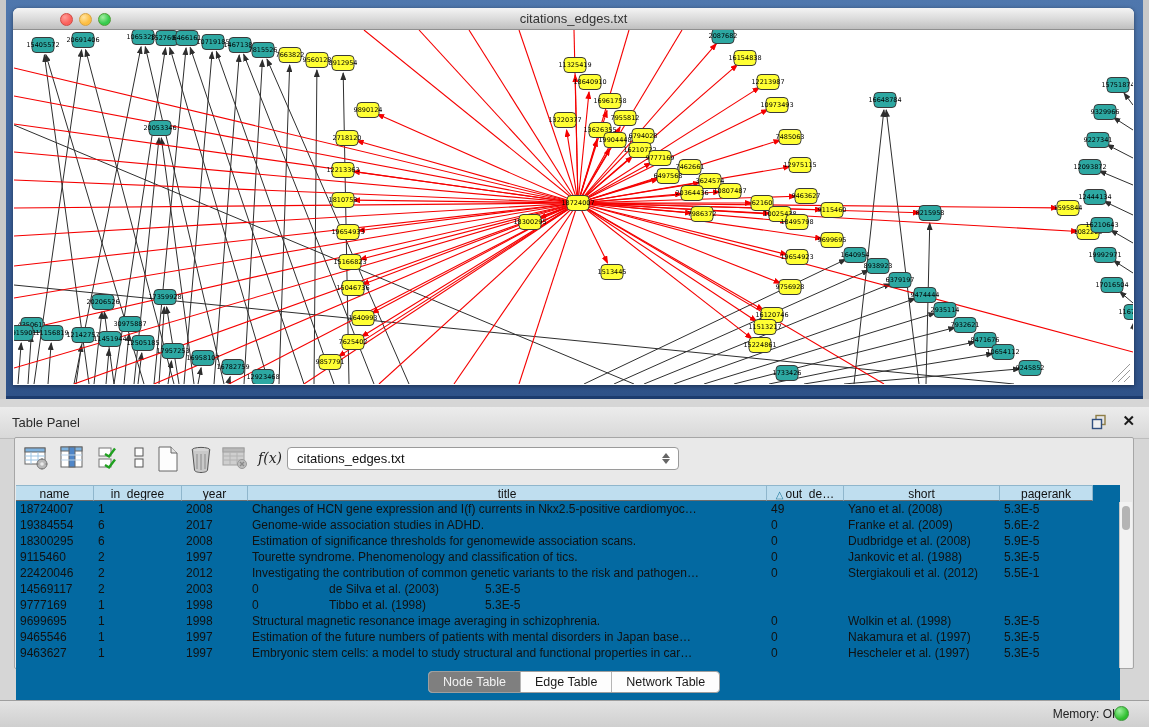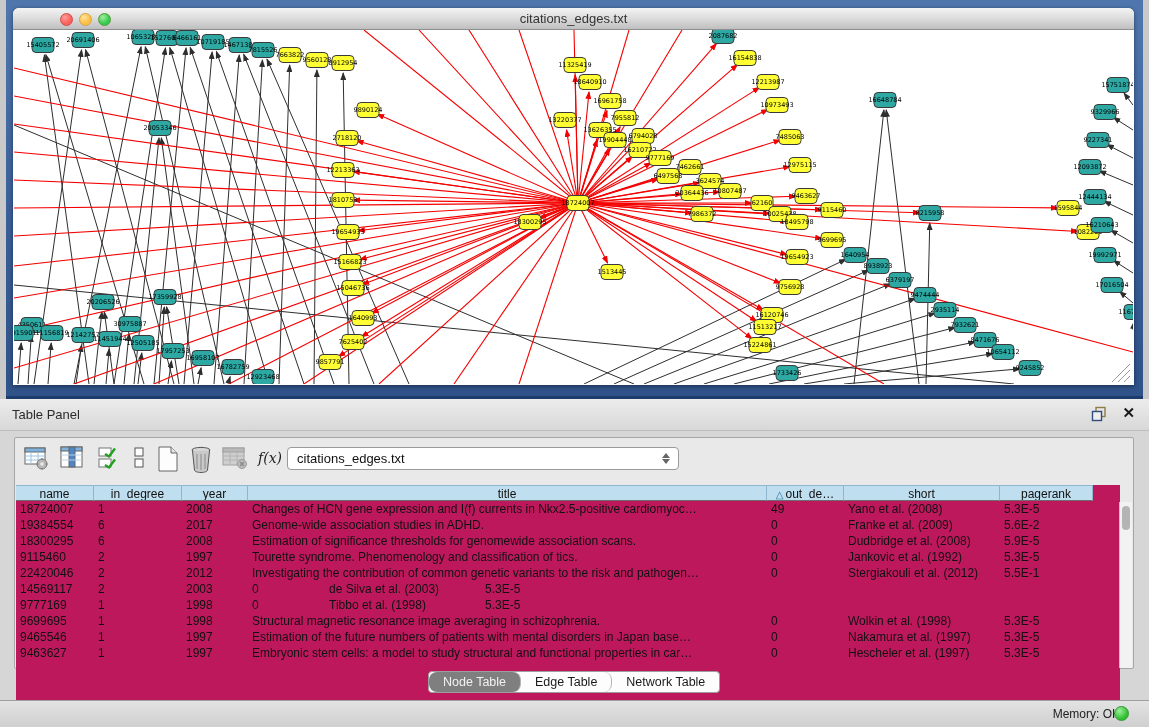--- a/index.html
+++ b/index.html
@@ -15,50 +15,50 @@
     border-bottom:1px solid #8f8f8f;box-sizing:border-box;}
   .tl{position:absolute;top:4.5px;width:13px;height:13px;border-radius:50%;box-sizing:border-box;}
   #tl-close{left:47px;background:radial-gradient(circle at 35% 30%,#ff9d97,#fc615c 60%);border:1px solid #cf4a44;}
   #tl-min{left:66px;background:radial-gradient(circle at 35% 30%,#ffe3a0,#fdbe41 60%);border:1px solid #d6a243;}
   #tl-zoom{left:85px;background:radial-gradient(circle at 35% 30%,#a4eda0,#35cb4d 60%);border:1px solid #4e9d38;}
   #win-title{position:absolute;left:0;right:0;top:0;height:22px;line-height:22px;text-align:center;
     font-size:13px;color:#333;}
   #canvas-wrap{position:absolute;left:1px;top:22px;width:1119px;height:354px;background:#ffffff;overflow:hidden;}
   
   #table-panel{position:absolute;left:0;top:399px;width:1149px;height:328px;background:#d6d6d6;}
-  #tp-header{position:absolute;left:0;top:0;width:100%;height:32px;
+  #tp-header{position:absolute;left:0;top:8px;width:100%;height:32px;
     background:linear-gradient(180deg,#ececec,#d8d8d8);border-bottom:1px solid #bdbdbd;box-sizing:border-box;}
   #tp-title{position:absolute;left:12px;top:8px;font-size:13px;color:#2b2b2b;}
   #tp-float{position:absolute;right:42px;top:7px;width:16px;height:16px;}
   #tp-close{position:absolute;right:14px;top:5px;font-size:15px;font-weight:bold;color:#1a1a1a;cursor:default;}
   #tp-content{position:absolute;left:14px;top:38px;width:1120px;height:232px;background:#e9e9e9;
     border:1px solid #a6a6a6;border-radius:2px;box-sizing:border-box;}
   #tp-toolbar{position:absolute;left:0;top:0;width:100%;height:46px;}
   .tool{position:absolute;top:7px;}
   #fx-label{font-family:"DejaVu Serif",serif;font-style:italic;font-size:14px;color:#222;top:12px;}
   #combo{position:absolute;left:272px;top:9px;width:392px;height:23px;background:#fff;
     border:1px solid #9a9a9a;border-radius:4px;box-sizing:border-box;}
   #combo-text{position:absolute;left:9px;top:3px;font-size:13px;color:#111;}
   .step{position:absolute;right:8px;width:0;height:0;border-left:4px solid transparent;border-right:4px solid transparent;}
   .step.up{top:5px;border-bottom:5px solid #666;}
   .step.dn{bottom:5px;border-top:5px solid #666;}
   
-  #grid{position:absolute;left:1px;top:47px;width:1104px;height:220px;background:#be185d;overflow:hidden;}
+  #grid{position:absolute;left:1px;top:47px;width:1104px;height:220px;background:#0369a1;overflow:hidden;}
   .trow{display:flex;height:16px;}
   #grid-head .tcell{background:#bfdeef;border-right:1px solid #8fb6cc;border-top:1px solid #8fb6cc;
     border-bottom:1px solid #6d6d6d;text-align:center;color:#111;}
   .tcell{box-sizing:border-box;font-size:12px;line-height:16px;white-space:nowrap;overflow:hidden;color:#111;}
   #grid-body .tcell{padding-left:4px;}
   .sort-tri{color:#1f7a9e;font-size:10px;margin-right:2px;}
   #vscroll{position:absolute;right:1px;top:64px;width:13px;height:166px;background:#f2f2f2;border-left:1px solid #c4c4c4;box-sizing:border-box;}
   #vthumb{position:absolute;left:2px;top:4px;width:8px;height:24px;border-radius:4px;background:#b4b4b4;}
   
   #tabs{position:absolute;left:428px;top:272px;height:20px;display:flex;border:1px solid #9e9e9e;
     border-radius:4px;overflow:hidden;background:#fdfdfd;}
-  .tab{font-size:12.5px;line-height:20px;padding:0 14px;color:#1a1a1a;border-right:1px solid #b5b5b5;border-radius:8px;}
+  .tab{font-size:12.5px;line-height:20px;padding:0 14px;color:#1a1a1a;border-right:1px solid #b5b5b5;}
   .tab:last-child{border-right:none;}
   .tab.active{background:#7f7f7f;color:#f2f2f2;}
   
   #statusbar{position:absolute;left:0;top:301px;width:1149px;height:27px;
     background:linear-gradient(180deg,#e3e3e3,#cfcfcf);border-top:1px solid #9f9f9f;box-sizing:border-box;}
   #mem-label{position:absolute;right:29px;top:6px;font-size:12px;color:#222;}
   #mem-dot{position:absolute;right:20px;top:5px;width:15px;height:15px;border-radius:50%;
     background:radial-gradient(circle at 35% 30%,#9cf09c,#2fbf2f 65%);border:1px solid #379537;box-sizing:border-box;}
   .gray-strip{position:absolute;top:0;width:6px;height:399px;background:#c9c9c9;}
 </style>
@@ -703,21 +703,21 @@
               <div class="tcell" style="flex: 0 0 77px;">0</div>
               <div class="tcell" style="flex: 0 0 156px;">Dudbridge et al. (2008)</div>
               <div class="tcell" style="flex: 0 0 93px;">5.9E-5</div>
             </div>
             <div class="trow">
               <div class="tcell" style="flex: 0 0 78px;">9115460</div>
               <div class="tcell" style="flex: 0 0 88px;">2</div>
               <div class="tcell" style="flex: 0 0 66px;">1997</div>
               <div class="tcell" style="flex: 0 0 519px;">Tourette syndrome. Phenomenology and classification of tics.</div>
               <div class="tcell" style="flex: 0 0 77px;">0</div>
-              <div class="tcell" style="flex: 0 0 156px;">Jankovic et al. (1992)</div>
+              <div class="tcell" style="flex: 0 0 156px;">Jankovic et al. (1988)</div>
               <div class="tcell" style="flex: 0 0 93px;">5.3E-5</div>
             </div>
             <div class="trow">
               <div class="tcell" style="flex: 0 0 78px;">22420046</div>
               <div class="tcell" style="flex: 0 0 88px;">2</div>
               <div class="tcell" style="flex: 0 0 66px;">2012</div>
               <div class="tcell" style="flex: 0 0 519px;">Investigating the contribution of common genetic variants to the risk and pathogen…</div>
               <div class="tcell" style="flex: 0 0 77px;">0</div>
               <div class="tcell" style="flex: 0 0 156px;">Stergiakouli et al. (2012)</div>
               <div class="tcell" style="flex: 0 0 93px;">5.5E-1</div>

